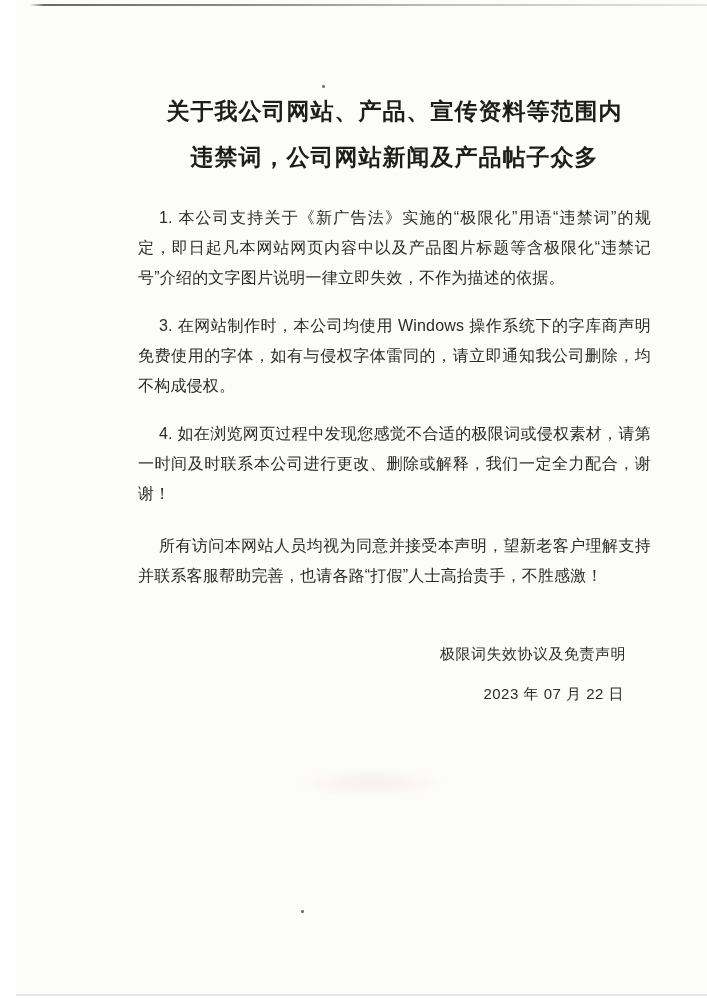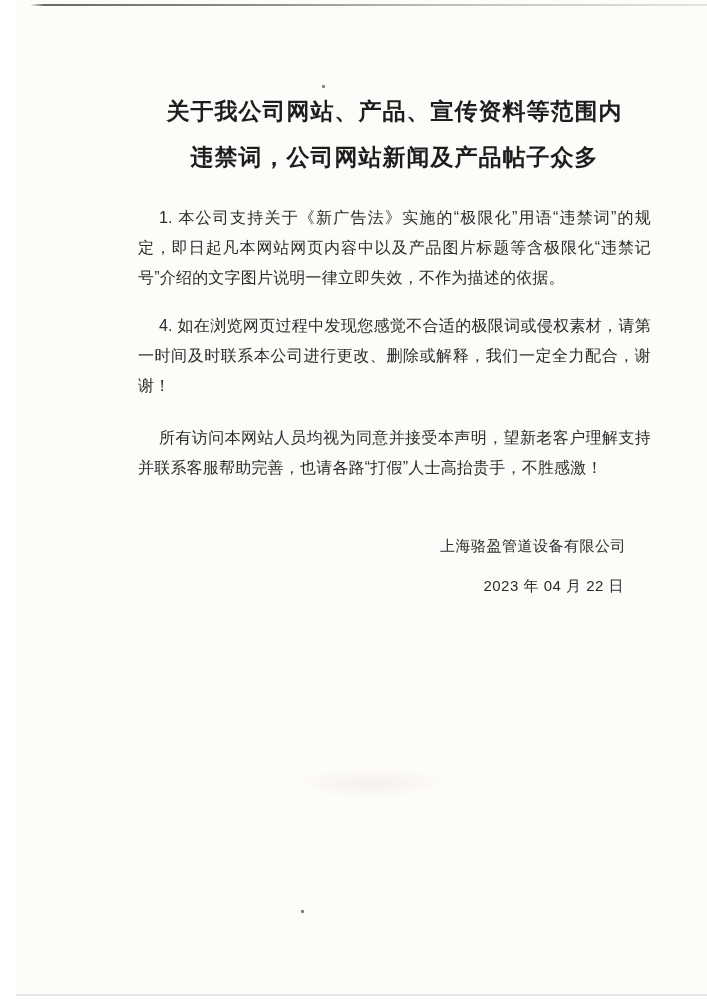--- a/index.html
+++ b/index.html
@@ -100,28 +100,29 @@
   <div class="content">
 
     <h1 class="doc-title">
       <span class="t-line">关于我公司网站、产品、宣传资料等范围内</span>
       <span class="t-line">违禁词，公司网站新闻及产品帖子众多</span>
     </h1>
 
     <p class="para para-1">1. 本公司支持关于《新广告法》实施的“极限化”用语“违禁词”的规定，即日起凡本网站网页内容中以及产品图片标题等含极限化“违禁记号”介绍的文字图片说明一律立即失效，不作为描述的依据。</p>
 
 
+    <p class="para">3. 在网站制作时，本公司均使用 Windows 操作系统下的字库商声明免费使用的字体，如有与侵权字体雷同的，请立即通知我公司删除，均不构成侵权。</p>
 
     <p class="para">4. 如在浏览网页过程中发现您感觉不合适的极限词或侵权素材，请第一时间及时联系本公司进行更改、删除或解释，我们一定全力配合，谢谢！</p>
 
     <p class="para para-closing">所有访问本网站人员均视为同意并接受本声明，望新老客户理解支持并联系客服帮助完善，也请各路“打假”人士高抬贵手，不胜感激！</p>
 
     <div class="signature">
-      <div class="sig-company">上海骆盈管道设备有限公司</div>
-      <div class="sig-date">2023 年 04 月 22 日</div>
+      <div class="sig-company">极限词失效协议及免责声明</div>
+      <div class="sig-date">2023 年 07 月 22 日</div>
     </div>
 
   </div>
 
   <div class="smudge"></div>
   <div class="speck speck-1"></div>
   <div class="speck speck-2"></div>
   <div class="scan-line-bottom"></div>
 
 </div>

